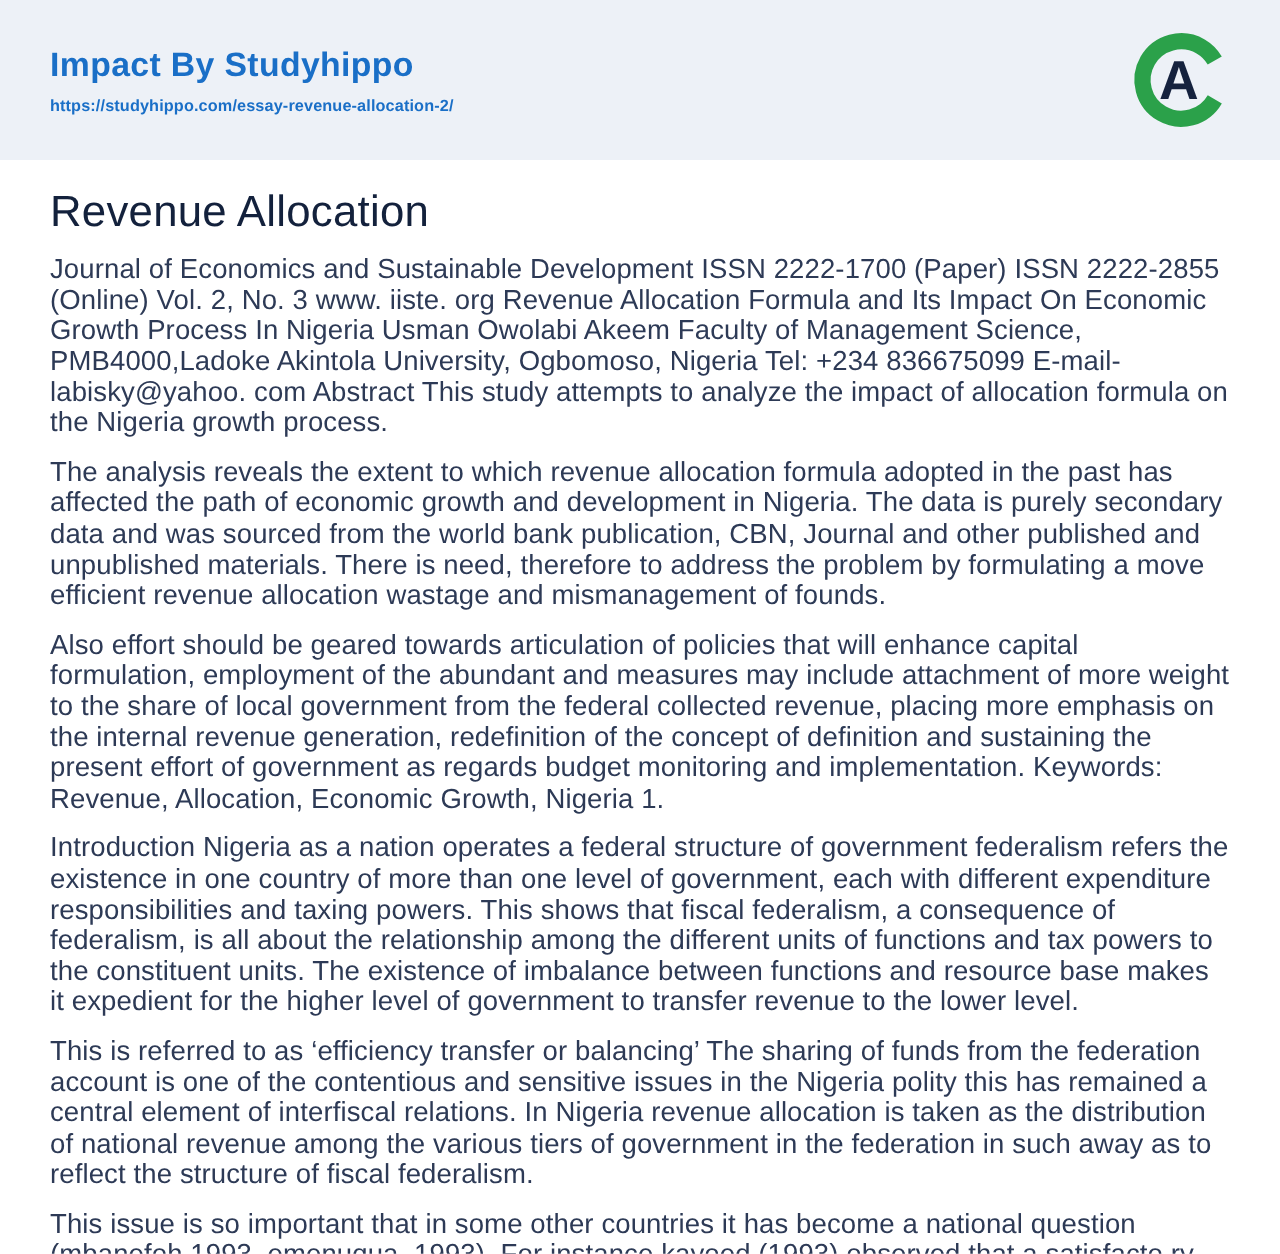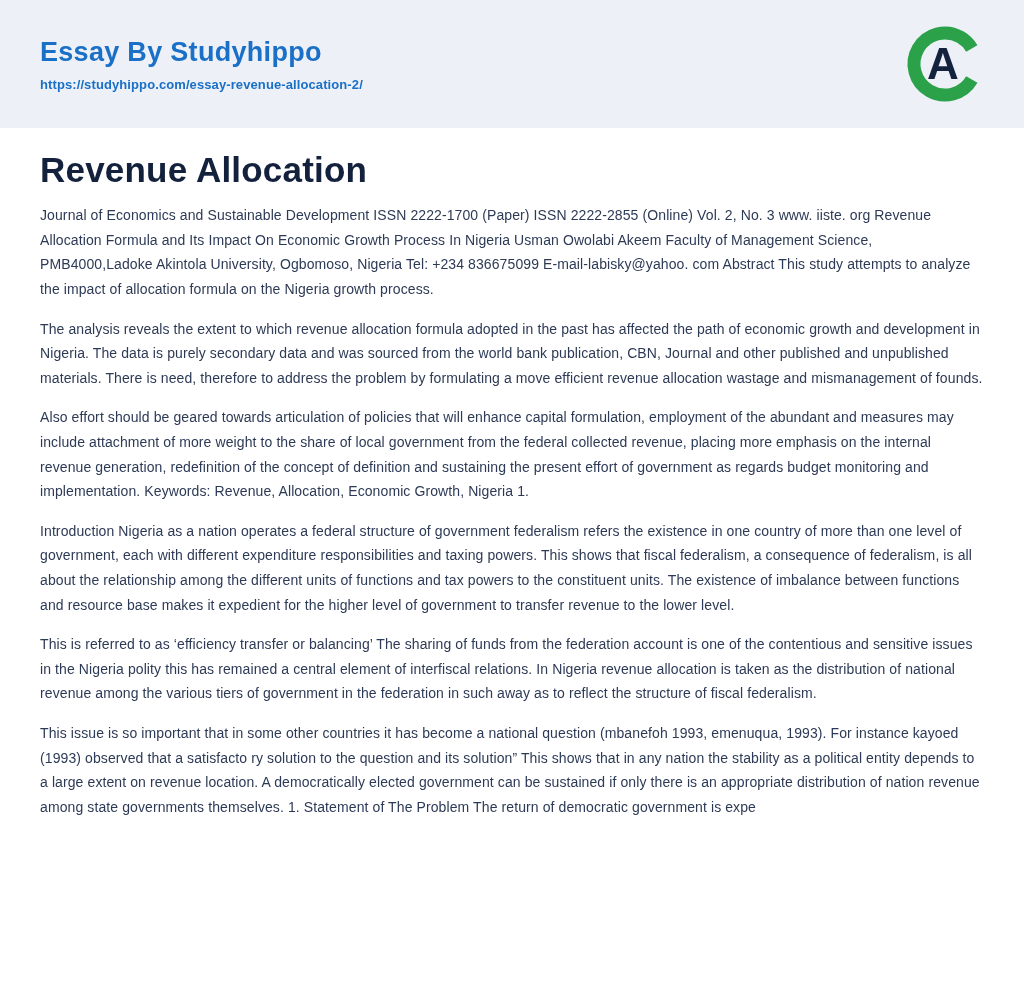--- a/index.html
+++ b/index.html
@@ -49,39 +49,39 @@
     height: 82px;
     flex: 0 0 auto;
     cursor: pointer;
   }
   .essay-main {
     padding: 0 40px;
   }
   .essay-title {
     margin: 22px 0 13px 0;
     font-size: 35px;
-    font-weight: 700;
+    font-weight: 400;
     color: #13213c;
     letter-spacing: 0.2px;
     line-height: 1.15;
   }
   .essay-paragraph {
     margin: 0 0 15px 0;
-    font-size: 14px;
+    font-size: 22px;
     line-height: 24.6px;
     color: #2d3a56;
     letter-spacing: 0.1px;
   }
 </style>
 </head>
 <body>
 
 <header class="page-header">
   <div class="header-left">
-    <div class="site-title">Essay By Studyhippo</div>
+    <div class="site-title">Impact By Studyhippo</div>
     <a class="essay-url">https://studyhippo.com/essay-revenue-allocation-2/</a>
   </div>
   <div class="logo-wrap">
     <svg width="82" height="82" viewBox="0 0 82 82">
       <circle cx="41" cy="41" r="31" fill="none" stroke="#2ba14a" stroke-width="13" stroke-dasharray="162 33" transform="rotate(30 41 41)"></circle>
       <text x="39" y="56" text-anchor="middle" font-family="Liberation Sans, sans-serif" font-size="44" font-weight="700" fill="#15223e">A</text>
     </svg>
   </div>
 </header>
 

